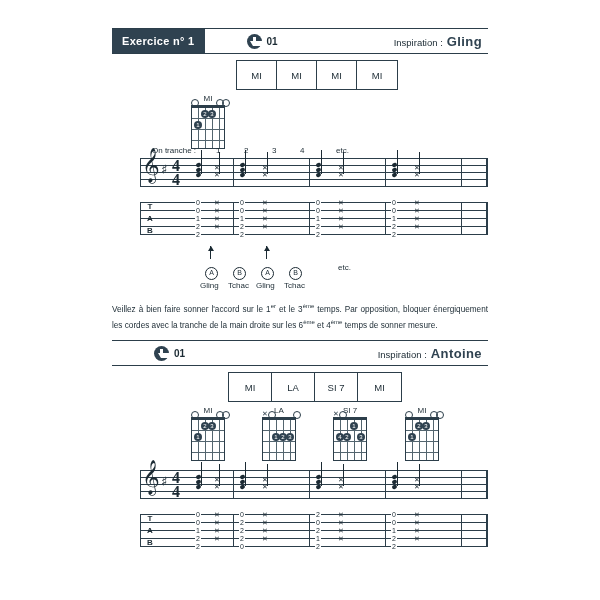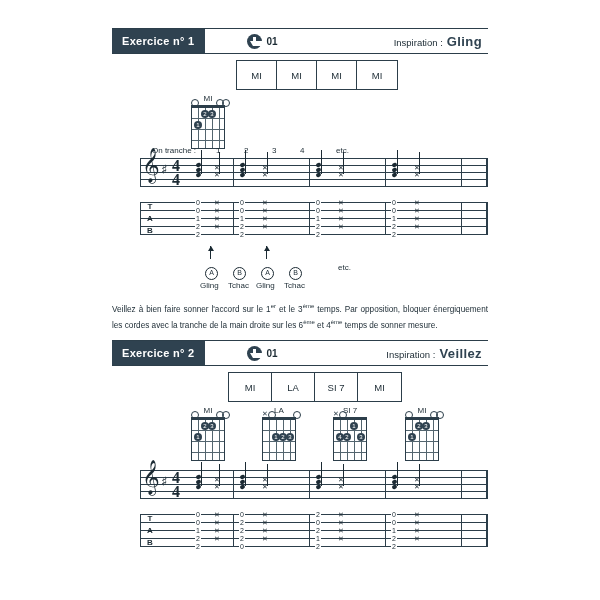--- a/index.html
+++ b/index.html
@@ -319,28 +319,27 @@
   <div class="small-label" style="left:256px;top:281px;">Gling</div>
   <div class="small-label" style="left:284px;top:281px;">Tchac</div>
   <div class="small-label" style="left:338px;top:263px;">etc.</div>
 
   <div class="para" style="top:300px;">
     <span>Veillez à bien faire sonner l'accord sur le 1</span><sup>er</sup><span> et le 3</span><sup>ème</sup><span> temps. Par opposition, bloquer énergiquement les cordes</span>
     <span>avec la tranche de la main droite sur les 6</span><sup>ème</sup><span> et 4</span><sup>ème</sup><span> temps de sonner mesure.</span>
   </div>
 
   <div class="ex-header" style="top:340px;">
-    <div class="ex-tab">Exercice n° 2</div>
     <div class="track-wrap">
       <div class="dl-icon"></div>
       <div class="track-num">01</div>
     </div>
     <div class="inspiration">
       <span class="insp-label">Inspiration :</span>
-      <span class="insp-value">Veillez</span>
+      <span class="insp-value">Antoine</span>
     </div>
   </div>
 
   <div class="chordgrid" style="left:228px;top:372px;width:172px;height:28px;">
     <div class="cell" style="width:43px;">MI</div>
     <div class="cell" style="width:43px;">LA</div>
     <div class="cell" style="width:43px;">SI 7</div>
     <div class="cell" style="width:43px;">MI</div>
   </div>
 

